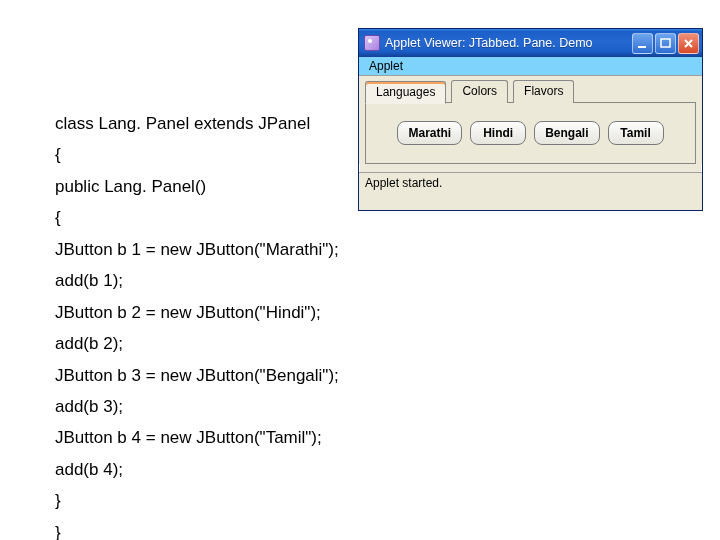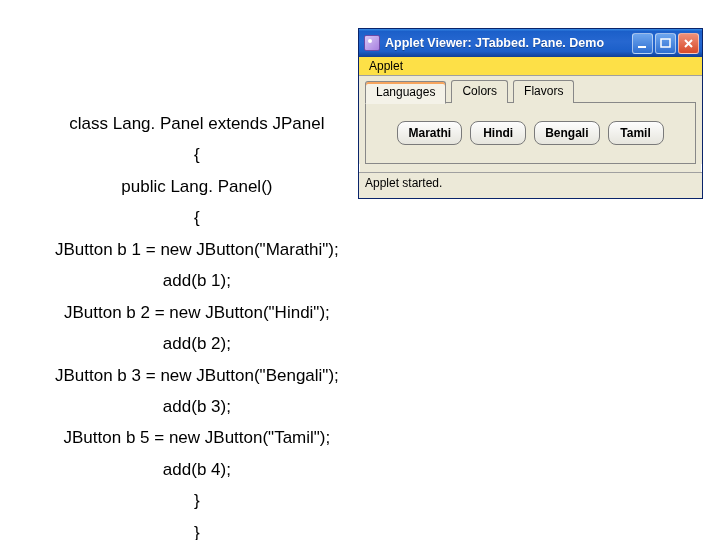--- a/index.html
+++ b/index.html
@@ -13,41 +13,41 @@
   }
   
   .code-area {
     position: absolute;
     left: 55px;
     top: 108px;
     font-size: 17px;
     color: #000;
     line-height: 1.85;
   }
-  .code-line { white-space: pre; text-align: center; }
+  .code-line { white-space: pre; }
   
   .window {
     position: absolute;
     left: 358px;
     top: 28px;
     width: 345px;
     border: 1px solid #0a246a;
     background: #ece9d8;
     box-shadow: 0 0 0 1px #fff inset;
   }
   
   .titlebar {
     height: 28px;
     background: linear-gradient(to bottom, #3a8ee8 0%, #1b5fc9 8%, #2667d0 45%, #1b5fc9 80%, #123f94 100%);
     display: flex;
     align-items: center;
     padding: 0 3px 0 5px;
     color: #fff;
     font-size: 12.5px;
-    font-weight: bold;
+    font-weight: normal;
     text-shadow: 0 1px 0 rgba(0,0,0,0.3);
   }
   .titlebar .app-icon {
     width: 16px;
     height: 16px;
     margin-right: 5px;
     background: linear-gradient(135deg, #d8c6f5, #a880e0);
     border: 1px solid #6d49a5;
     border-radius: 2px;
     position: relative;
@@ -74,21 +74,21 @@
   }
   .win-btn.min, .win-btn.max {
     background: linear-gradient(to bottom, #6ea6ee, #2f6fd1);
   }
   .win-btn.close {
     background: linear-gradient(to bottom, #f09079, #d74a29);
   }
   .win-btn svg { width: 11px; height: 11px; }
   
   .menubar {
-    background: #fde047;
+    background: #7dd3fc;
     border-bottom: 1px solid #a0a0a0;
     padding: 2px 4px;
     font-size: 12px;
   }
   .menubar span {
     padding: 1px 6px;
   }
   
   .client {
     background: #ece9d8;
@@ -137,39 +137,39 @@
     font-weight: bold;
     min-width: 56px;
     text-align: center;
     color: #000;
   }
   
   .statusbar {
     border-top: 1px solid #a0a0a0;
     background: #ece9d8;
     font-size: 12px;
-    padding: 3px 6px 8px;
+    padding: 3px 6px 20px;
     margin-top: 8px;
   }
 </style>
 </head>
 <body>
 
 <div class="code-area">
   <div class="code-line">class Lang. Panel extends JPanel</div>
   <div class="code-line">{</div>
   <div class="code-line">public Lang. Panel()</div>
   <div class="code-line">{</div>
   <div class="code-line">JButton b 1 = new JButton("Marathi");</div>
   <div class="code-line">add(b 1);</div>
   <div class="code-line">JButton b 2 = new JButton("Hindi");</div>
   <div class="code-line">add(b 2);</div>
   <div class="code-line">JButton b 3 = new JButton("Bengali");</div>
   <div class="code-line">add(b 3);</div>
-  <div class="code-line">JButton b 5 = new JButton("Tamil");</div>
+  <div class="code-line">JButton b 4 = new JButton("Tamil");</div>
   <div class="code-line">add(b 4);</div>
   <div class="code-line">}</div>
   <div class="code-line">}</div>
 </div>
 
 <div class="window">
   <div class="titlebar">
     <div class="app-icon"></div>
     <div class="title-text">Applet Viewer: JTabbed. Pane. Demo</div>
     <div class="win-buttons">

